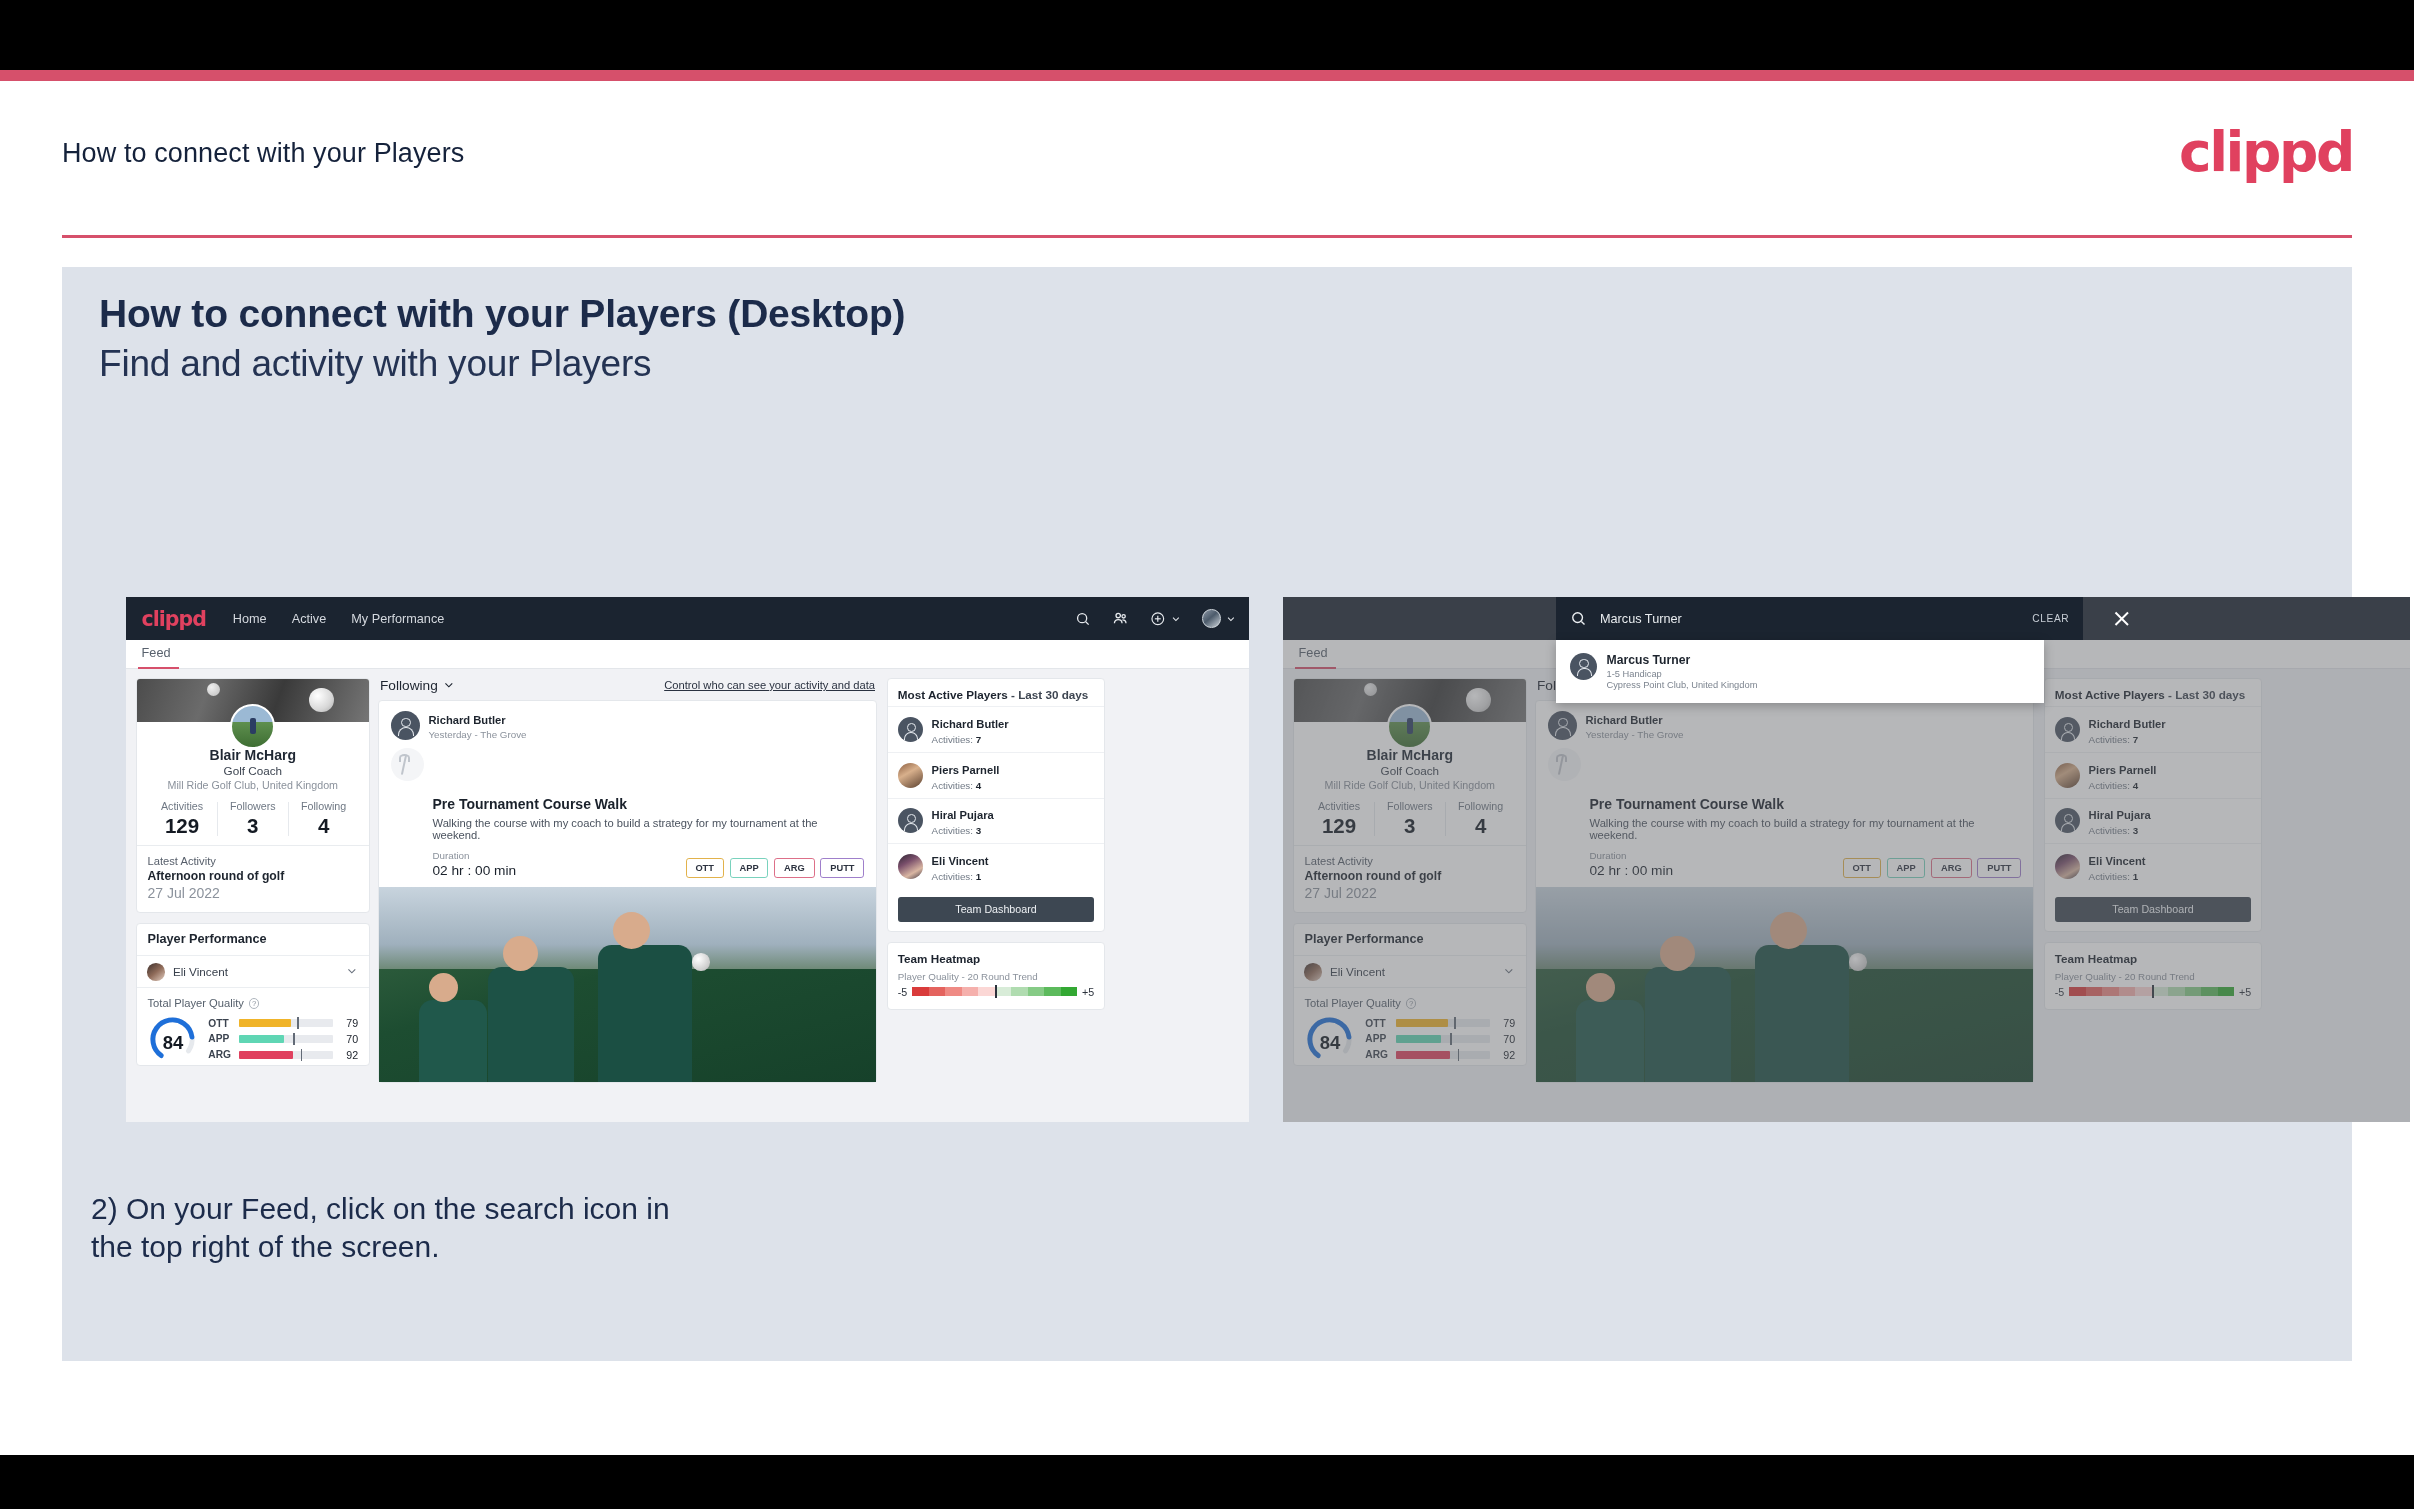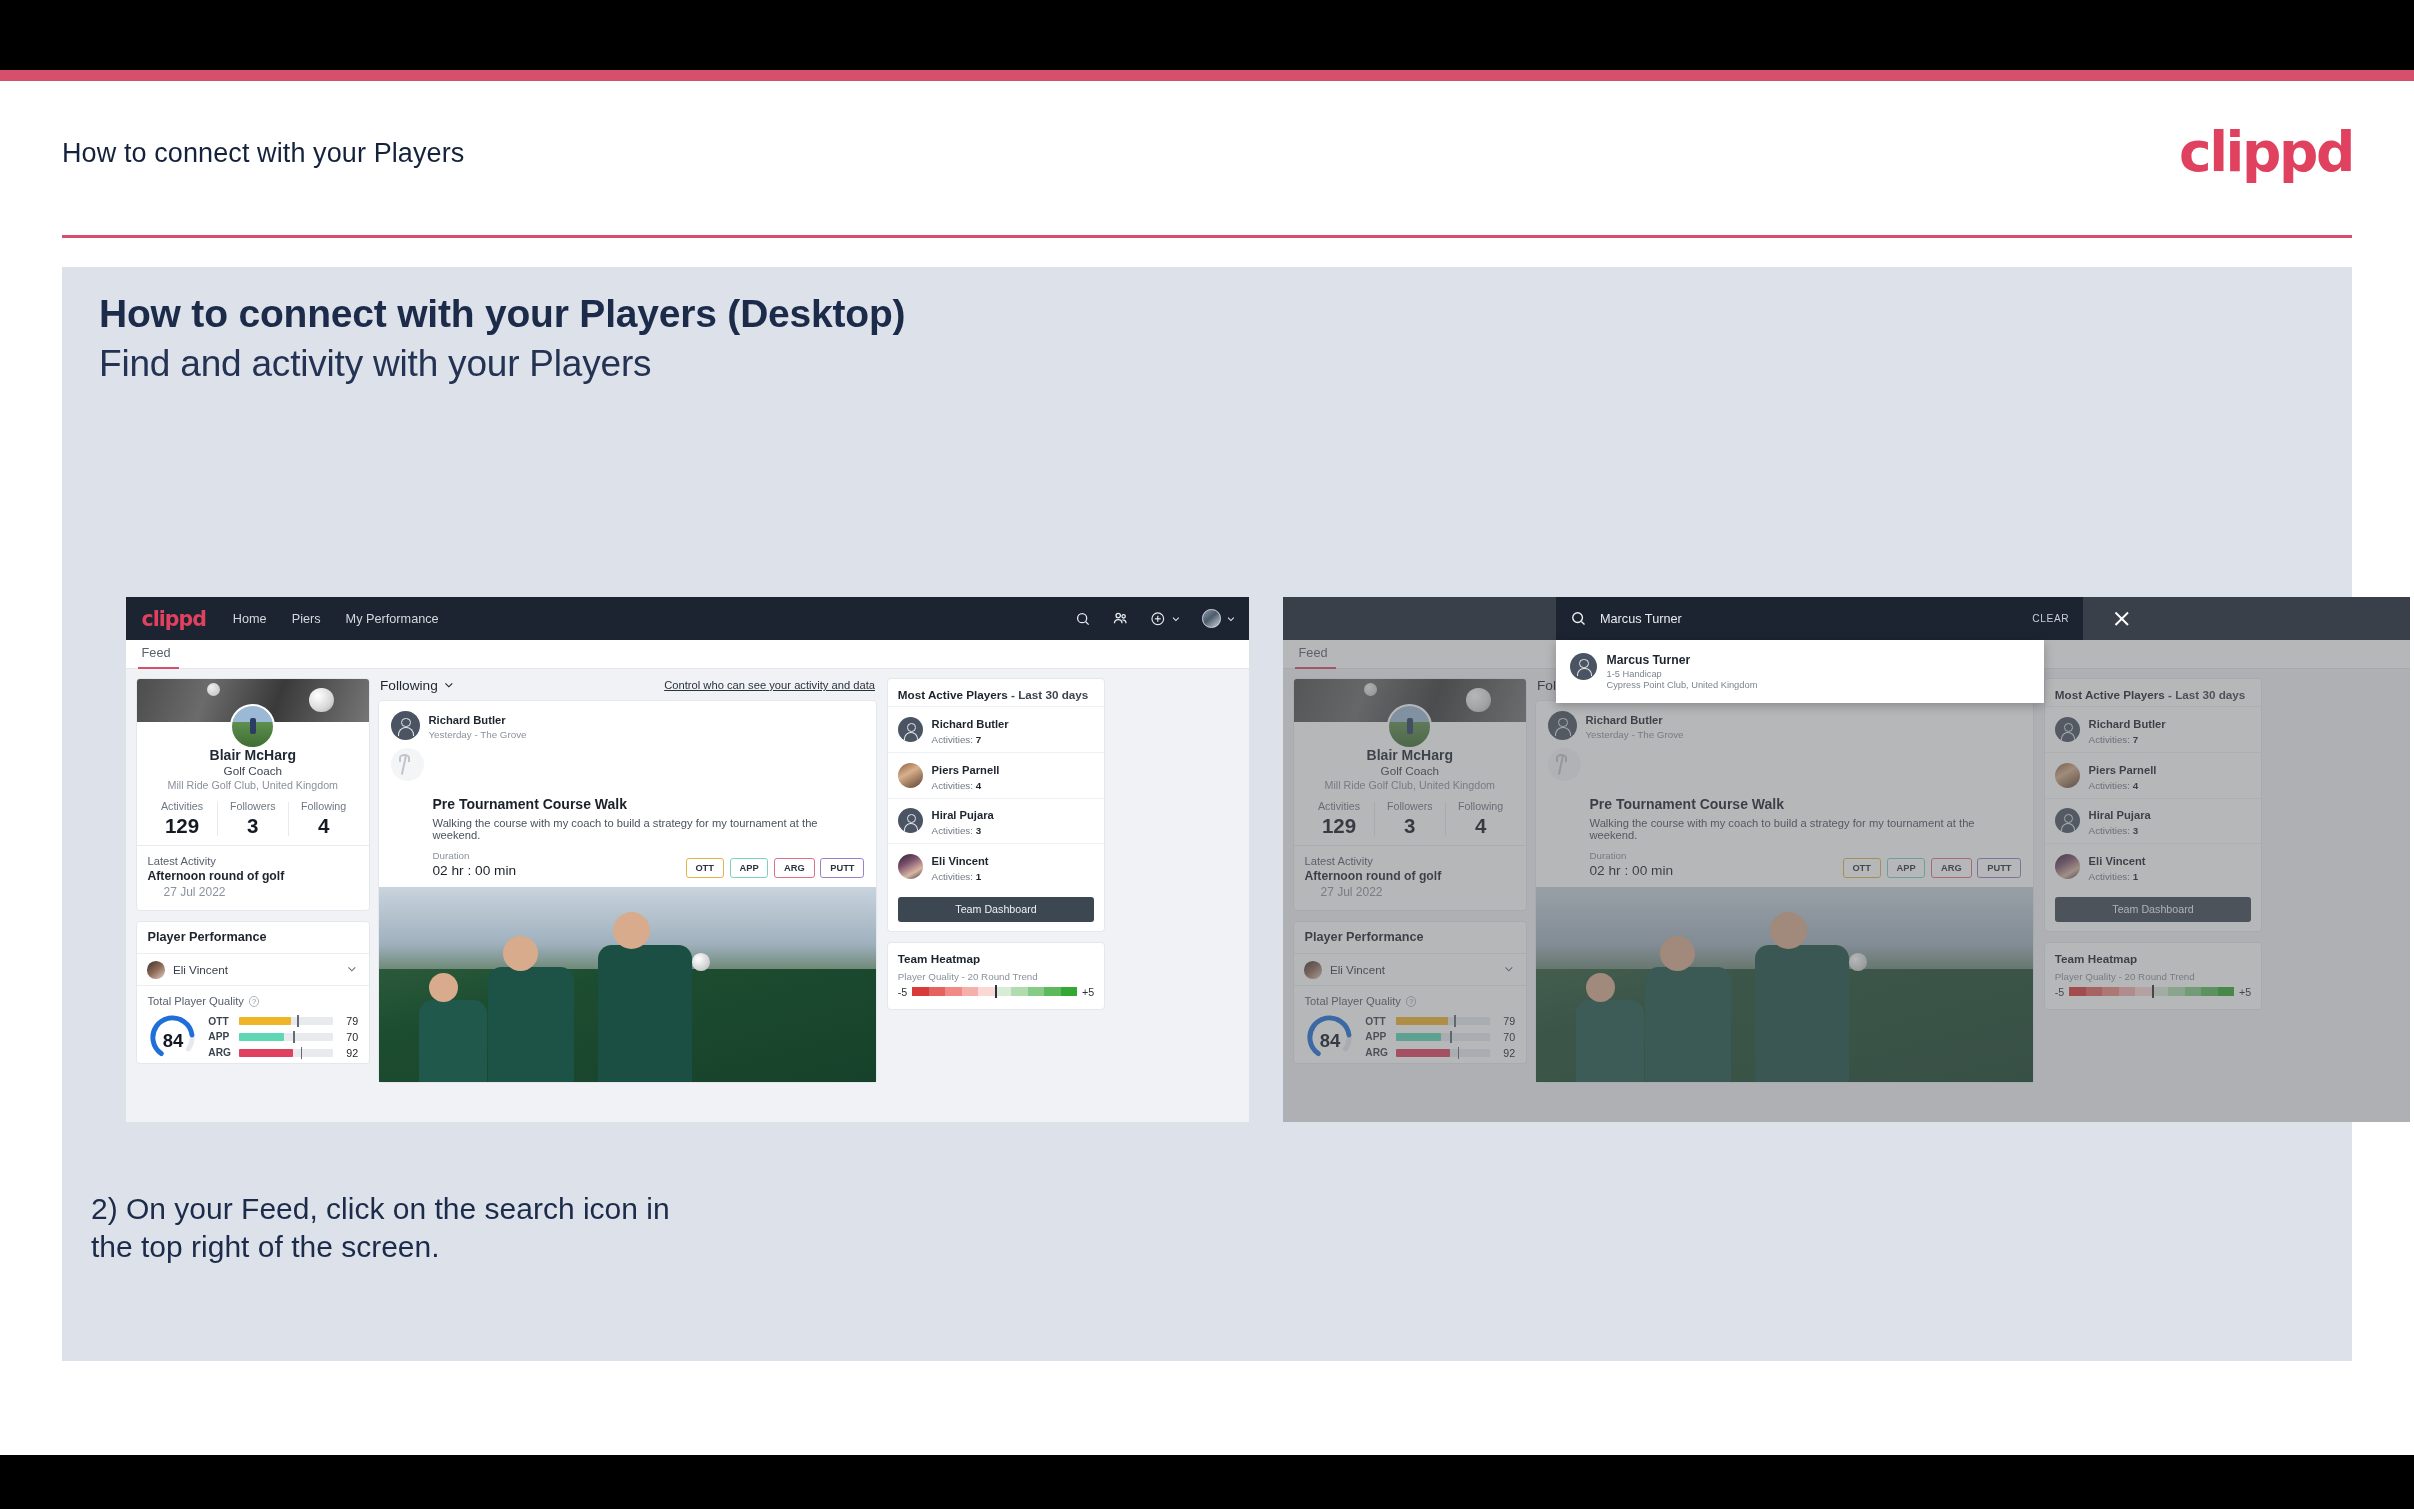--- a/index.html
+++ b/index.html
@@ -117,21 +117,21 @@
   .prof-role { font-size:11.7px; color:#3c4450; margin-top:1px; }
   .prof-club { font-size:10.7px; color:#8b929c; margin-top:2px; }
   .stats { display:flex; margin-top:8.8px; border-top:0; }
   .stat { flex:1; text-align:center; position:relative; }
   .stat + .stat::before { content:""; position:absolute; left:0; top:2px; bottom:2px; width:1px; background:#e6e9ed; }
   .stat .k { font-size:10.7px; color:#6f7884; }
   .stat .v { font-size:20.5px; font-weight:700; color:#141a23; margin-top:2px; }
   .latest { border-top:1px solid #e9ecef; padding:8.8px 10.7px 10.7px; text-align:left; }
   .latest .l1 { font-size:11.2px; color:#565e6a; }
   .latest .l2 { font-size:12.2px; font-weight:700; color:#1d242e; margin-top:2px; }
-  .latest .l3 { font-size:12px; color:#8b929c; margin-top:2px;margin-left:16px; }
+  .latest .l3 { font-size:14px; color:#8b929c; margin-top:2px; }
 
   .perf { margin-top:9.8px; }
   .perf .ph { padding:8.8px 10.7px; font-size:12.7px; font-weight:700; color:#1d242e; border-bottom:1px solid #ebeef1; }
   .perf .psel { display:flex; align-items:center; padding:6.8px 10.7px; border-bottom:1px solid #ebeef1; }
   .perf .psel .av { width:17.6px;height:17.6px;border-radius:50%;
      background:linear-gradient(140deg,#3b2f2c 0%,#8e6a58 50%,#e4cfc2 100%); }
   .perf .psel .nm { font-size:11.7px; color:#39414d; margin-left:7.8px; }
   .perf .psel .chev { margin-left:auto; color:#6b737f; font-size:11.7px; }
   .tpq { padding:8.8px 10.7px 0; }
   .tpq .tt { font-size:11.2px; color:#56606c; display:flex; align-items:center; gap:4.9px; }
@@ -270,21 +270,21 @@
     <div class="panel-h2">Find and activity with your Players</div>
 
     <div class="caption one">2) On your Feed, click on the search icon in the top right of the screen.</div>
 
     <div class="shot one">
 
       <div class="appbar">
         <div class="brand">clippd</div>
         <div class="navlinks">
           <span>Home</span>
-          <span>Piers</span>
+          <span>Active</span>
           <span>My Performance</span>
         </div>
         <div class="acts">
           <span class="ic">
             <svg width="15.6" height="15.6" viewBox="0 0 24 24" fill="none" stroke="currentColor" stroke-width="2">
                 <circle cx="11" cy="11" r="7"></circle>
                 <line x1="16.5" y1="16.5" x2="21" y2="21"></line>
               </svg>
           </span>
           <span class="ic">

